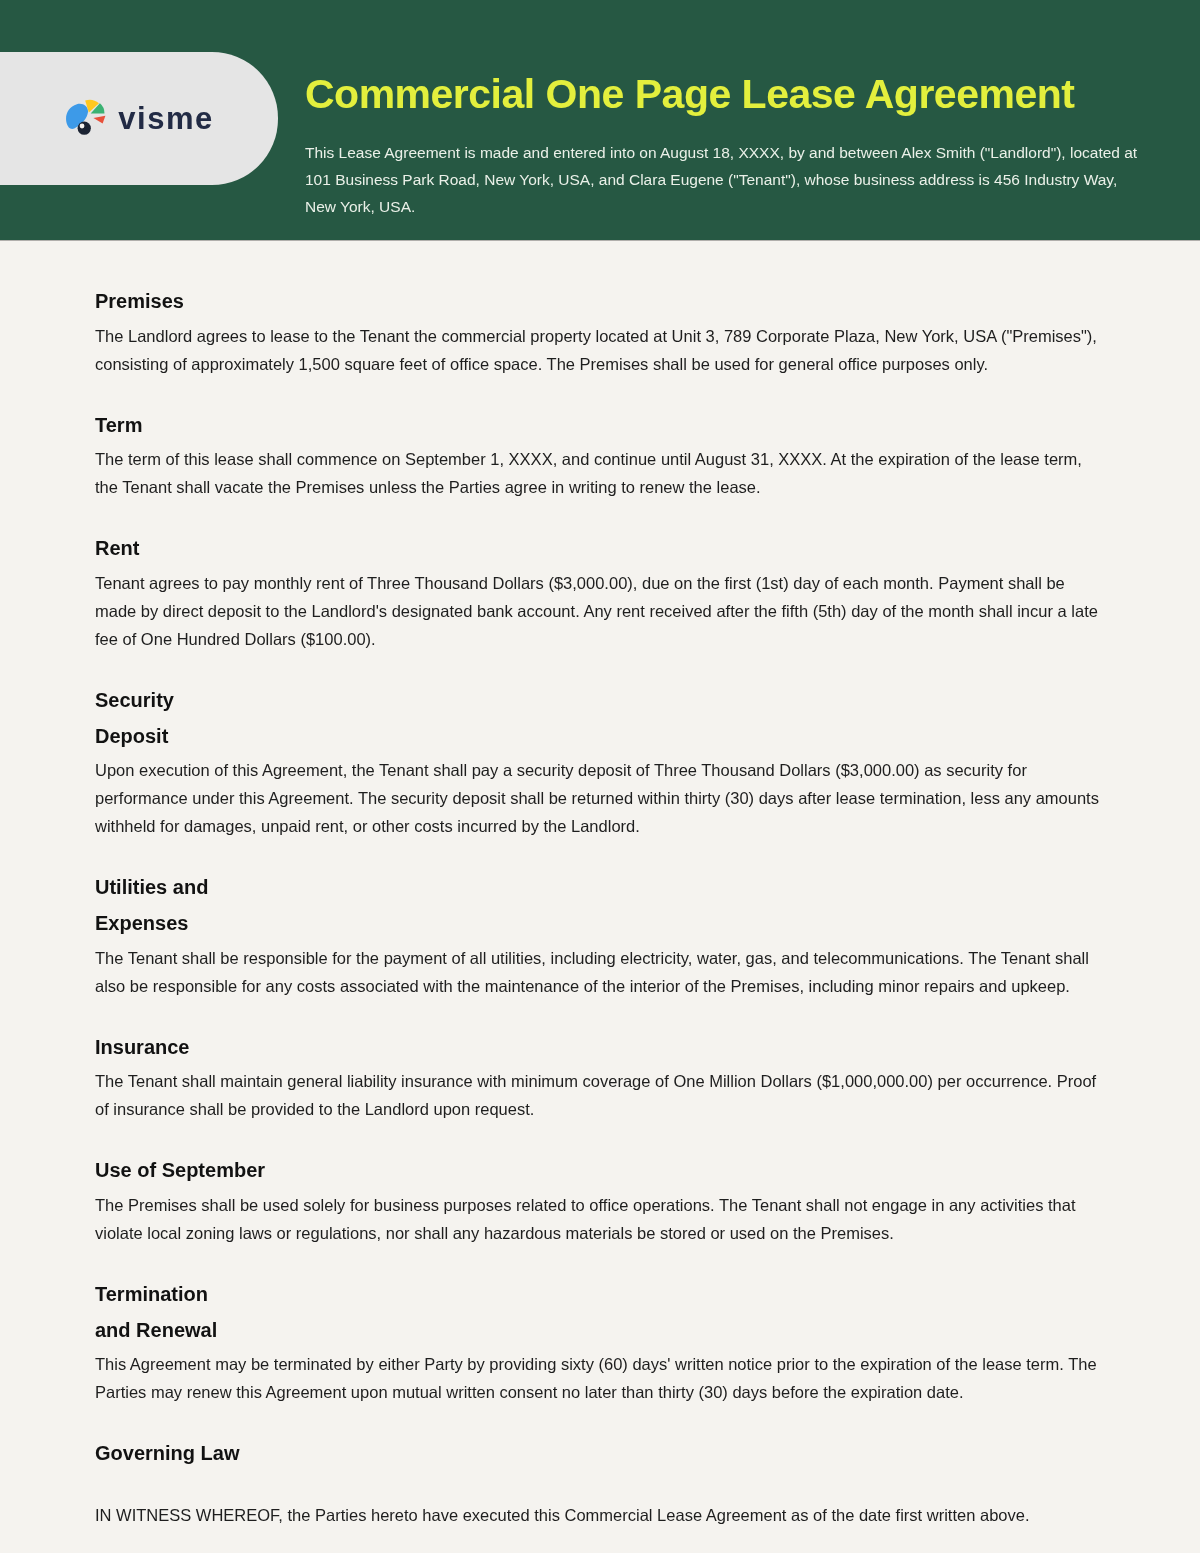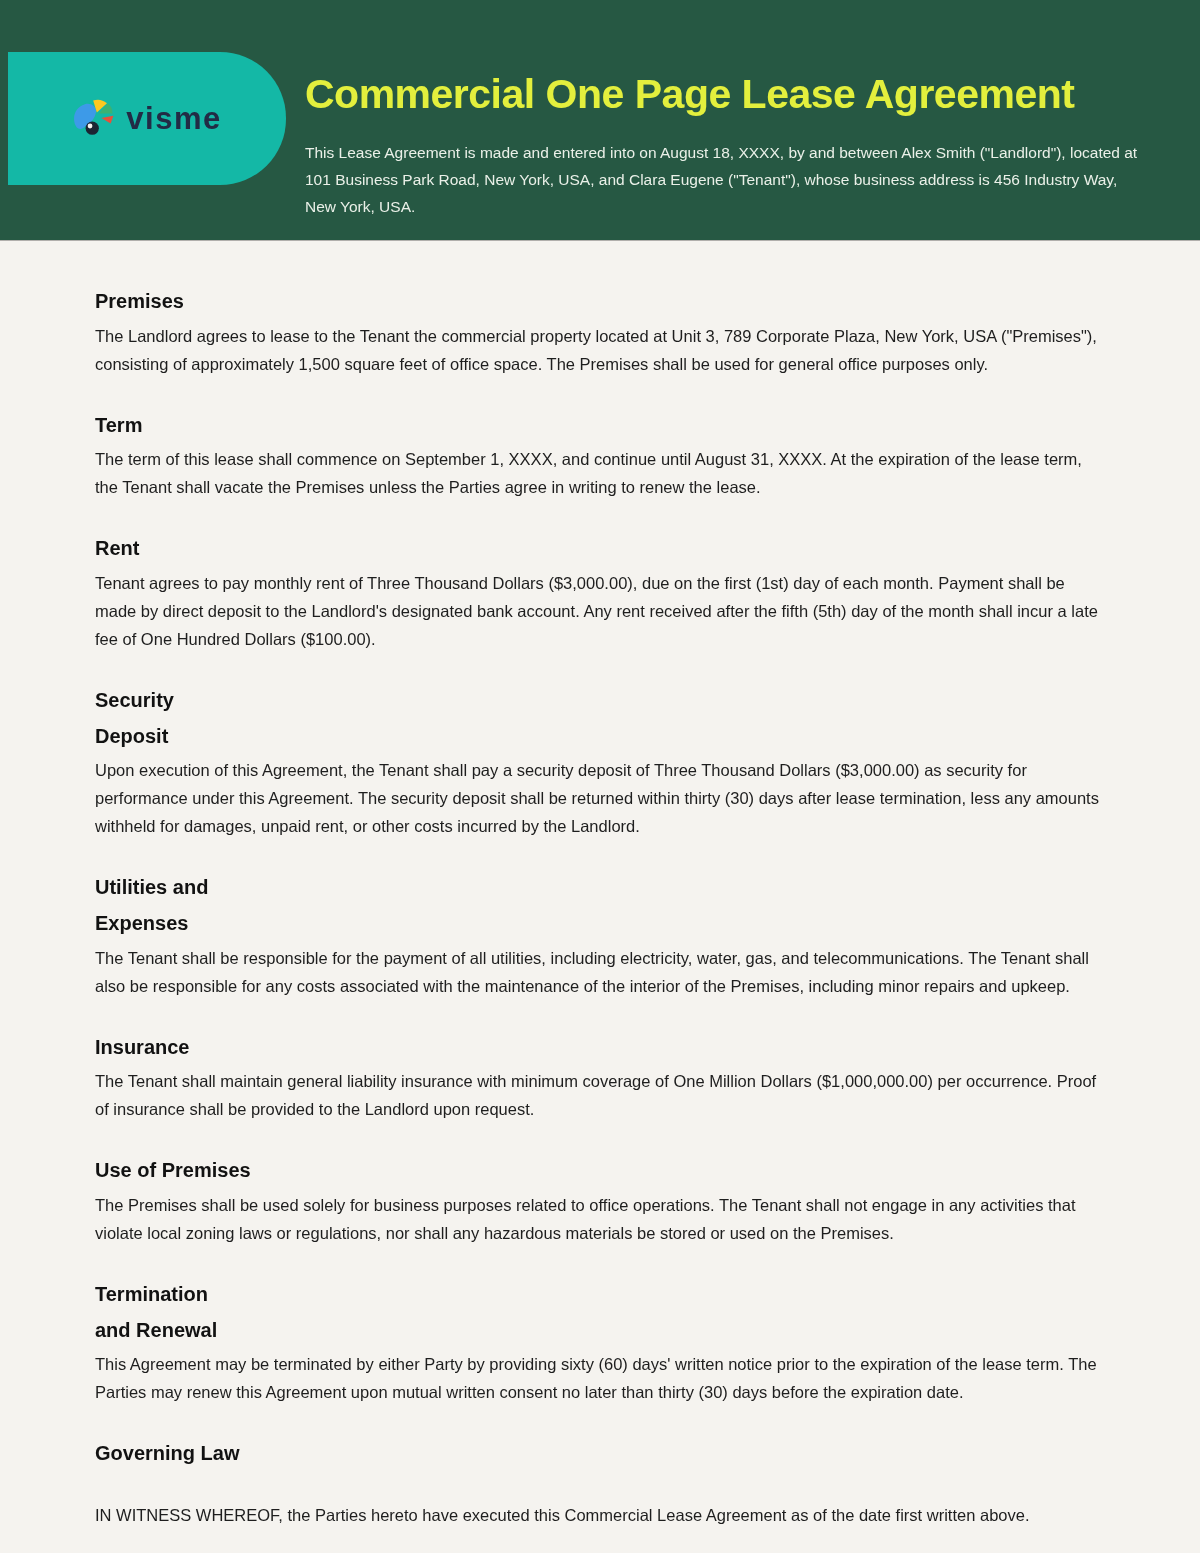--- a/index.html
+++ b/index.html
@@ -17,25 +17,25 @@
 
   
   .header {
     position: relative;
     height: 240px;
     background: #265843;
     box-shadow: 0 1px 0 rgba(0,0,0,0.28);
   }
   .logo-pill {
     position: absolute;
-    left: 8px;
+    left: 0;
     top: 52px;
     width: 278px;
     height: 133px;
-    background: #14b8a6;
+    background: #e5e5e5;
     border-radius: 0 66px 66px 0;
     display: flex;
     align-items: center;
     justify-content: center;
   }
   .logo {
     display: flex;
     align-items: center;
     gap: 8px;
   }
@@ -187,21 +187,21 @@
 Expenses</h2>
       <p class="sec-body">The Tenant shall be responsible for the payment of all utilities, including electricity, water, gas, and telecommunications. The Tenant shall also be responsible for any costs associated with the maintenance of the interior of the Premises, including minor repairs and upkeep.</p>
     </section>
 
     <section class="row">
       <h2 class="sec-label">Insurance</h2>
       <p class="sec-body">The Tenant shall maintain general liability insurance with minimum coverage of One Million Dollars ($1,000,000.00) per occurrence. Proof of insurance shall be provided to the Landlord upon request.</p>
     </section>
 
     <section class="row">
-      <h2 class="sec-label">Use of Premises</h2>
+      <h2 class="sec-label">Use of September</h2>
       <p class="sec-body">The Premises shall be used solely for business purposes related to office operations. The Tenant shall not engage in any activities that violate local zoning laws or regulations, nor shall any hazardous materials be stored or used on the Premises.</p>
     </section>
 
     <section class="row">
       <h2 class="sec-label">Termination
 and Renewal</h2>
       <p class="sec-body">This Agreement may be terminated by either Party by providing sixty (60) days' written notice prior to the expiration of the lease term. The Parties may renew this Agreement upon mutual written consent no later than thirty (30) days before the expiration date.</p>
     </section>
 
     <section class="row">

